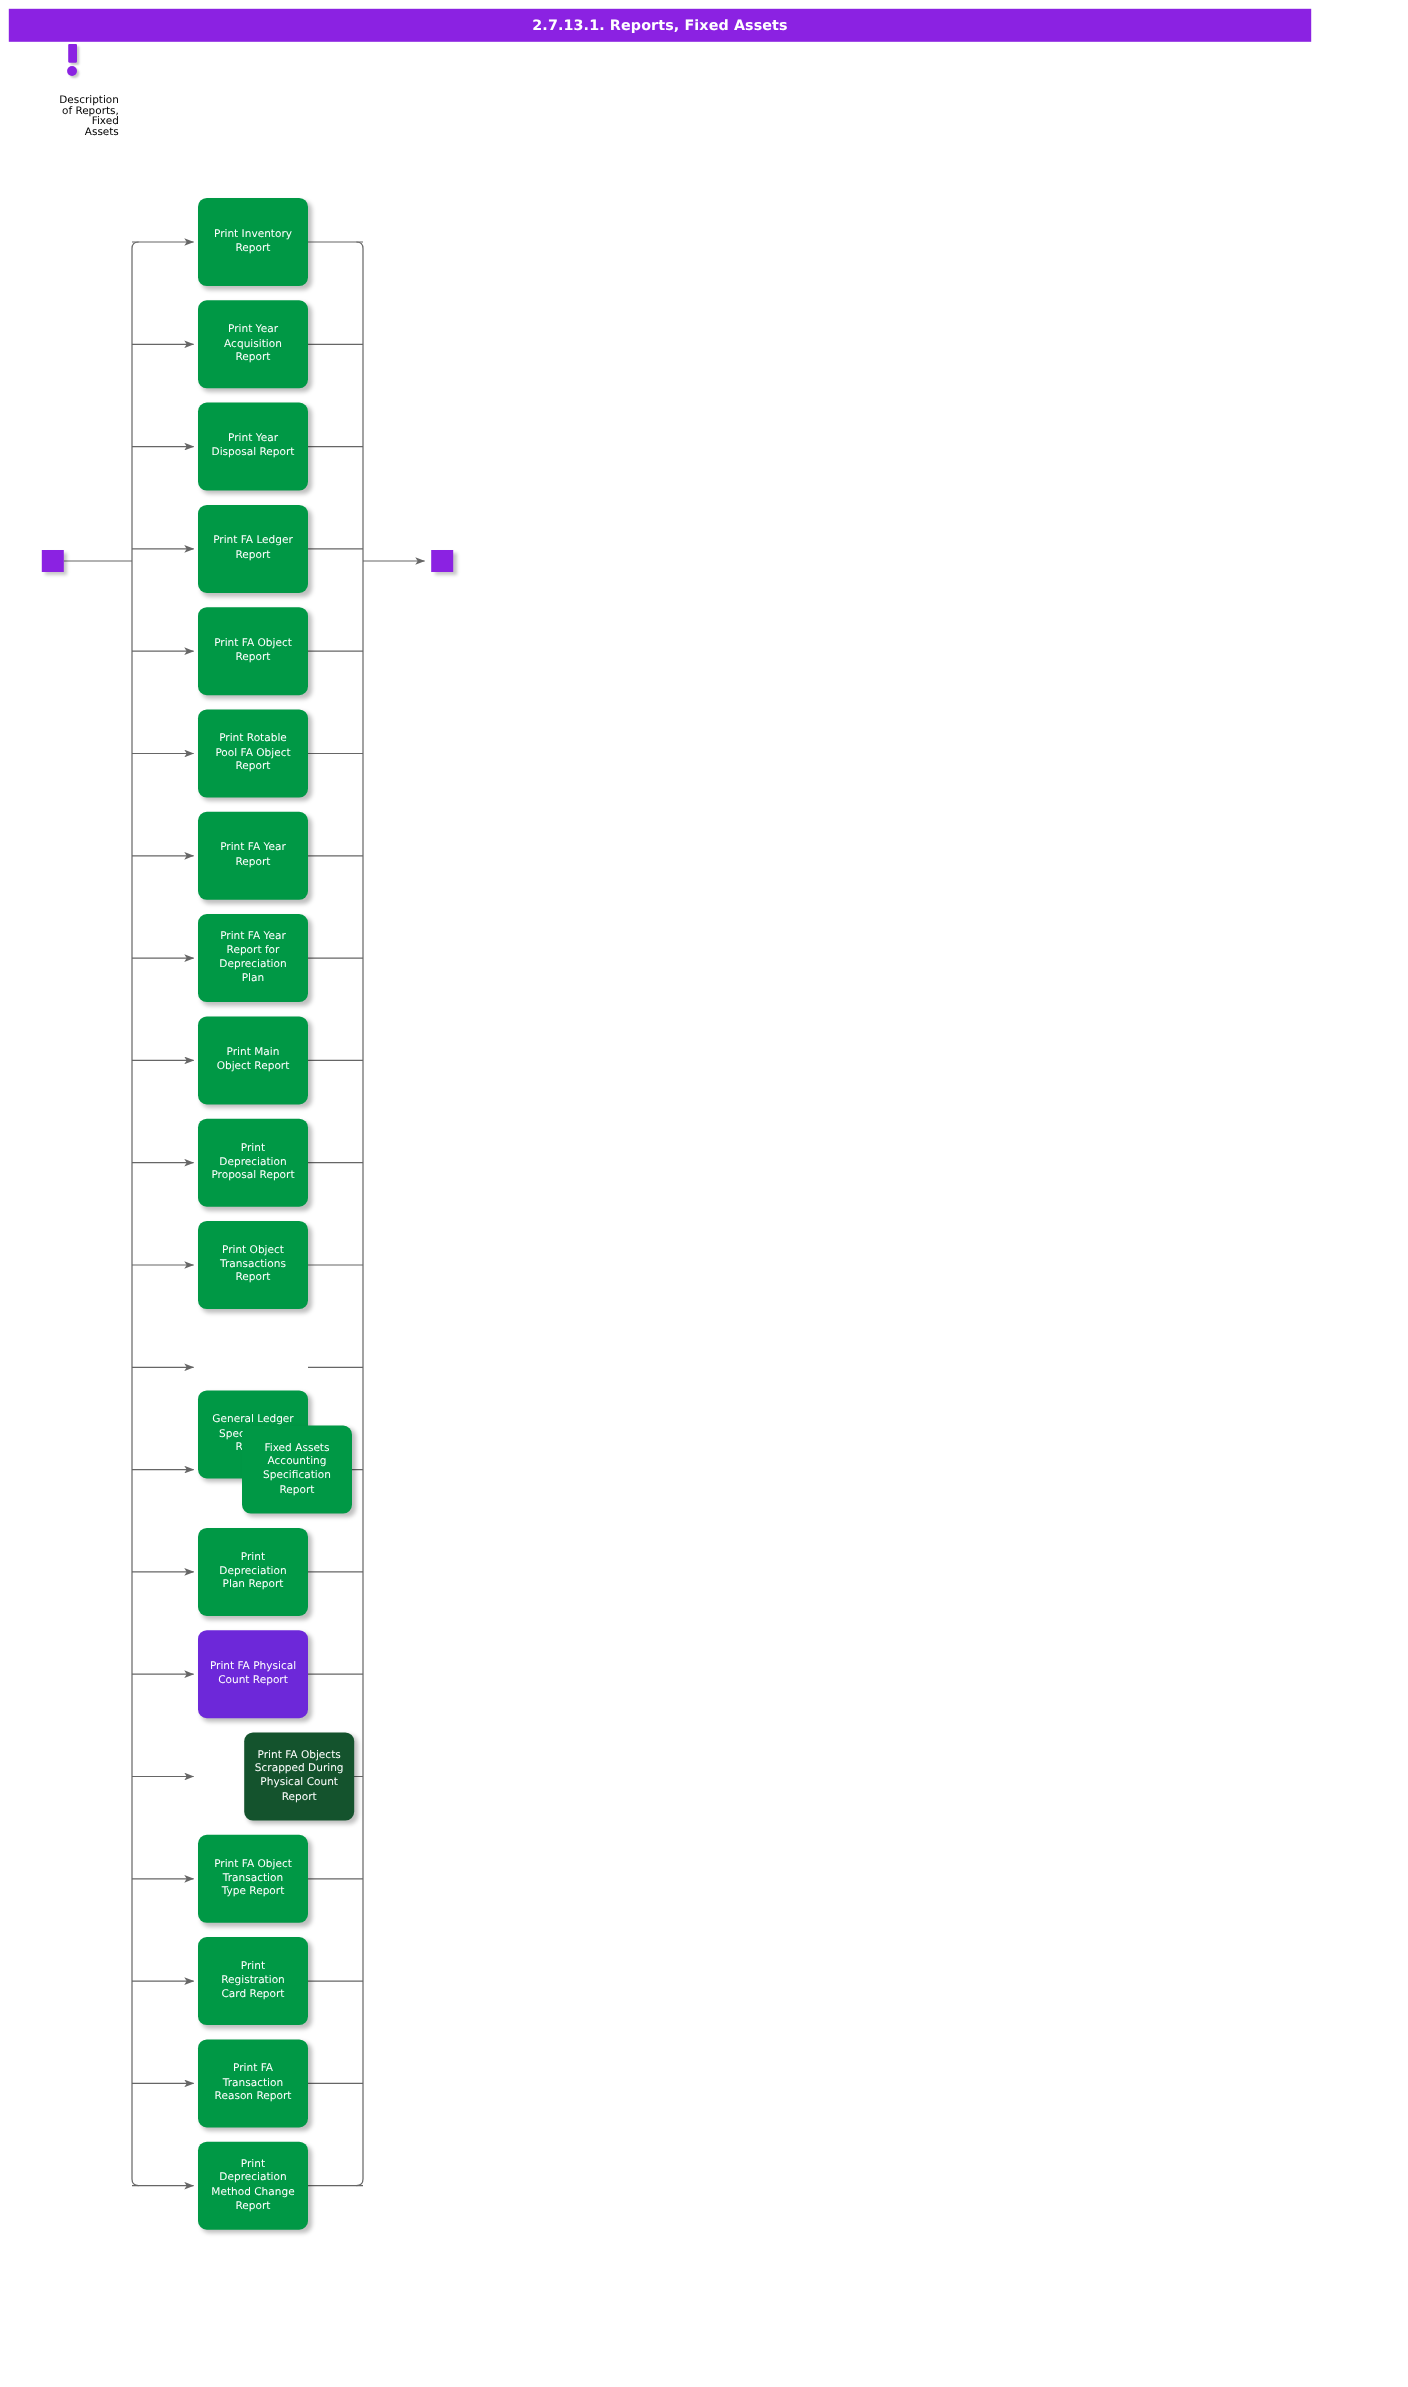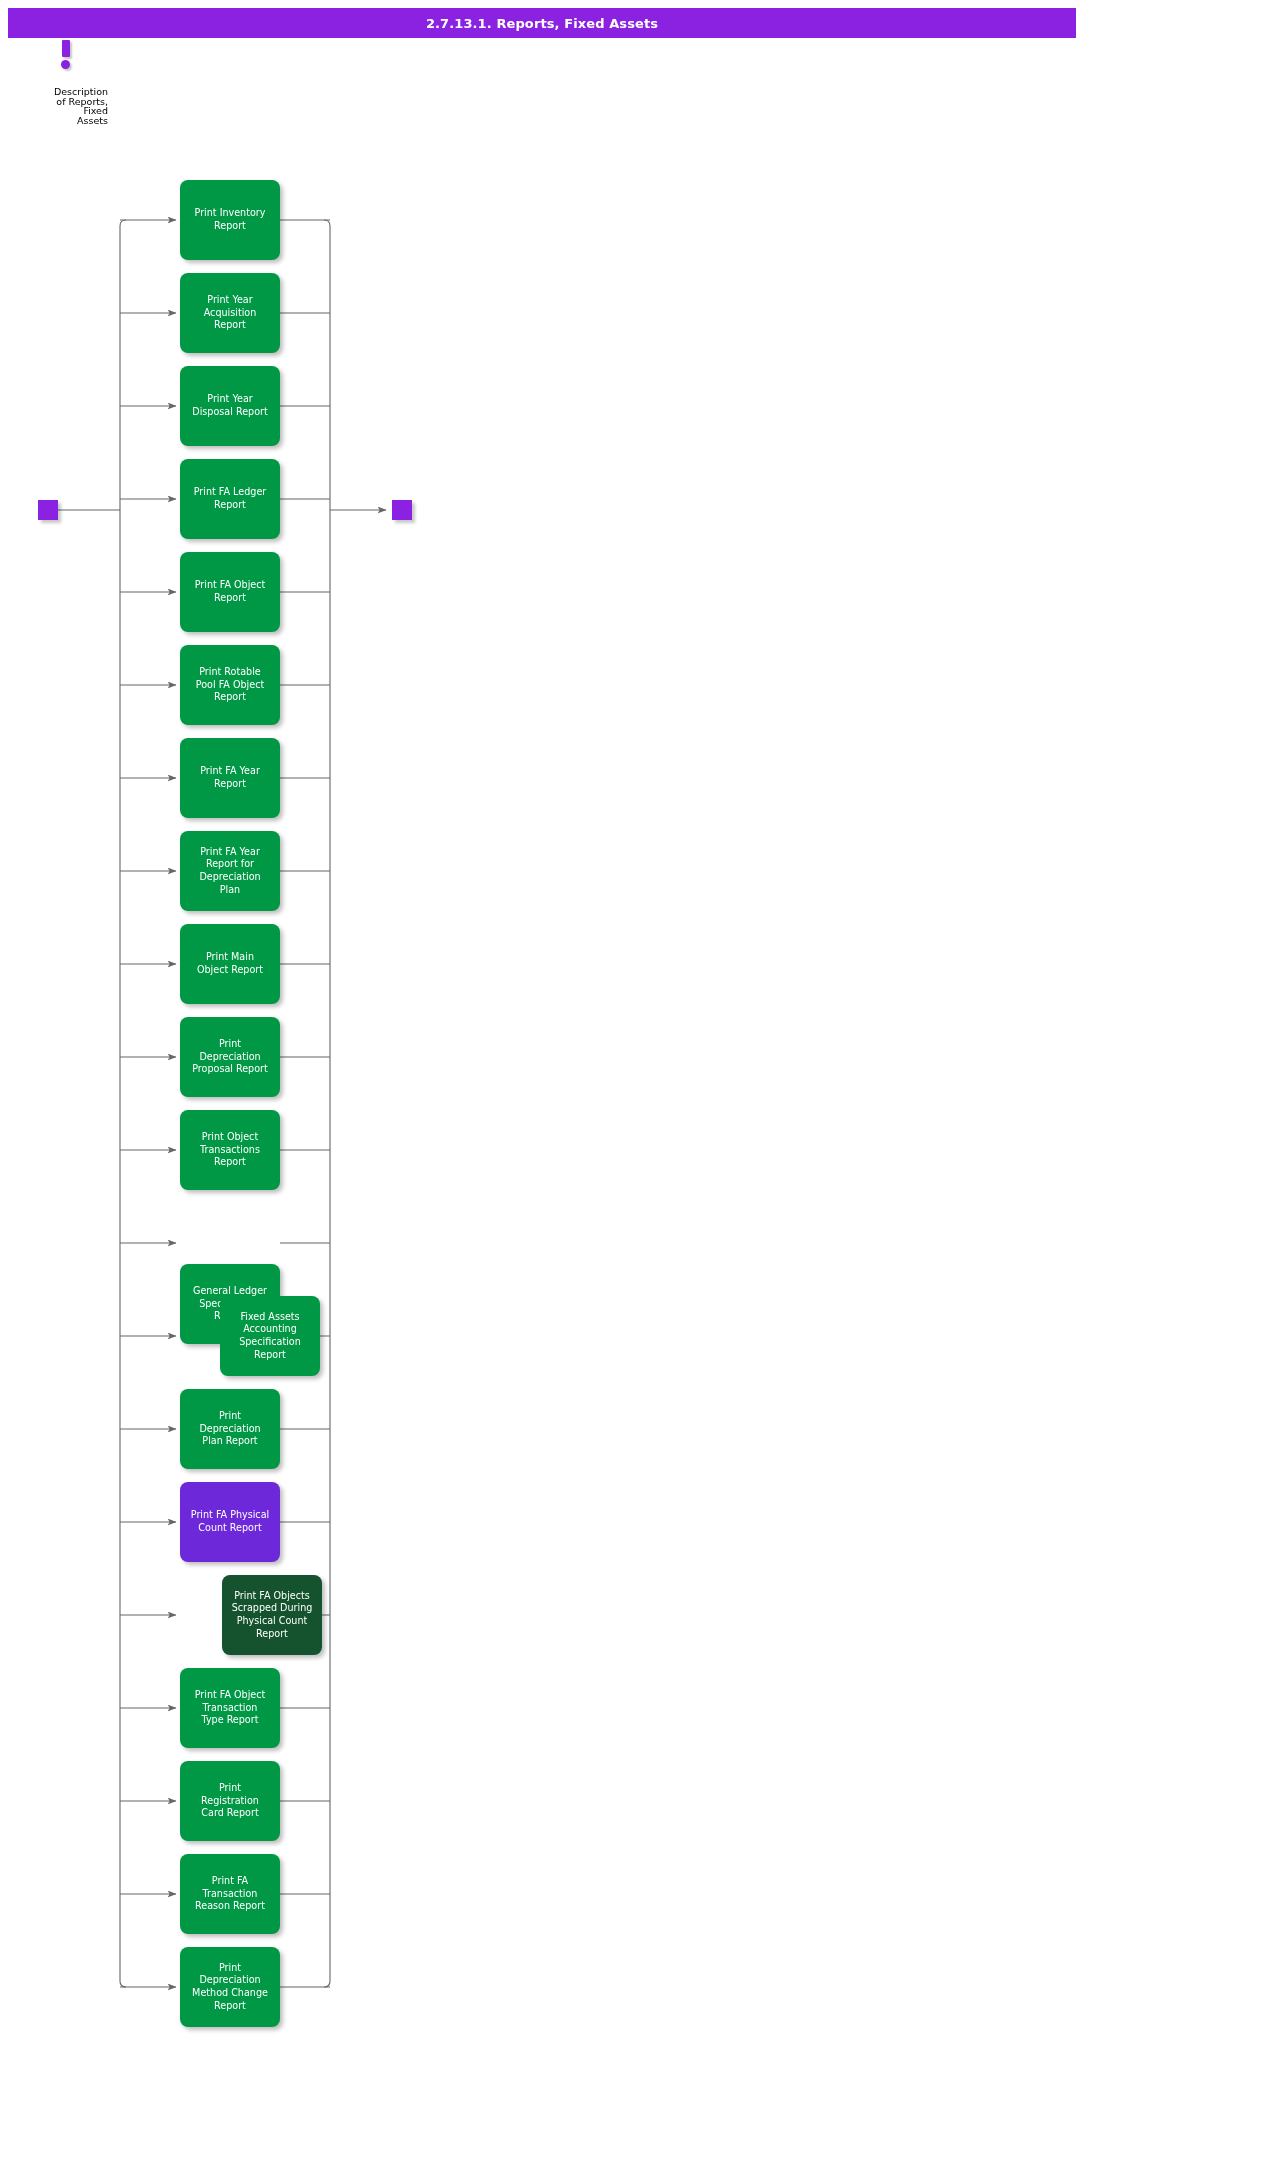--- a/index.html
+++ b/index.html
@@ -14,21 +14,21 @@
     position: relative;
     font-family: "DejaVu Sans", "Liberation Sans", sans-serif;
     overflow: hidden;
   }
 
   
   #title-bar {
     position: absolute;
     left: 8px;
     top: 8px;
-    width: 1068px;
+    width: 1184px;
     height: 30px;
     background: #8b22e2;
     display: flex;
     align-items: center;
     justify-content: center;
   }
   #title-bar .title-text {
     color: #ffffff;
     font-size: 13px;
     font-weight: bold;

